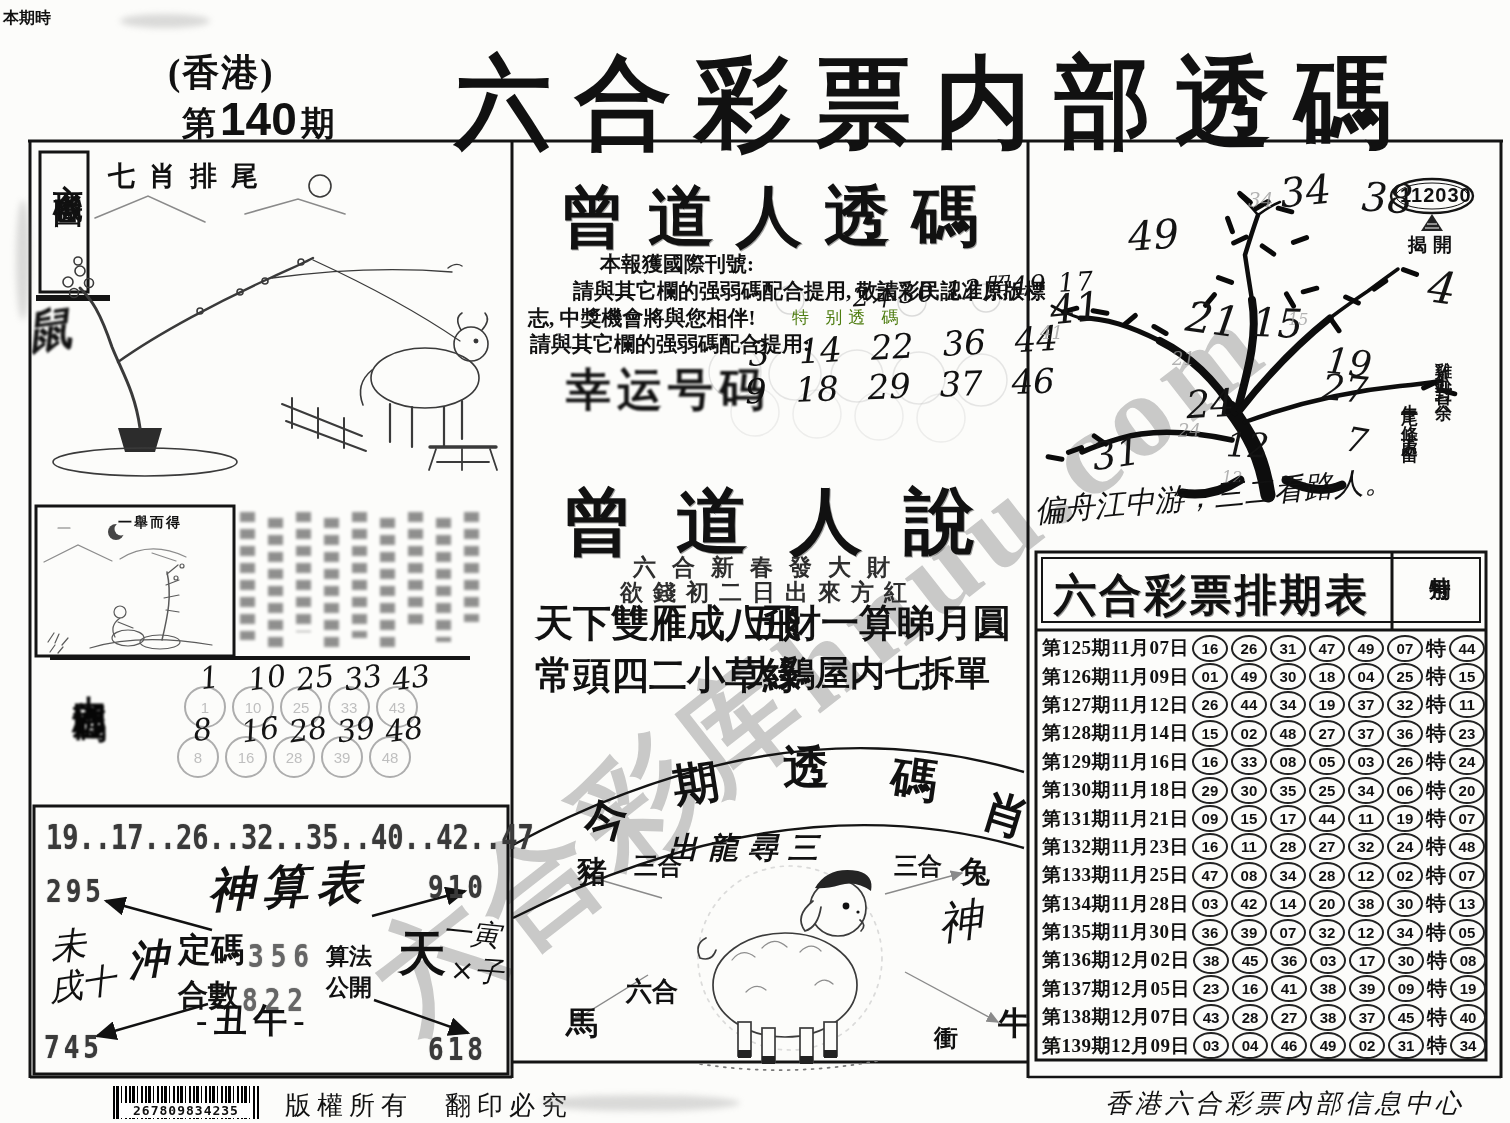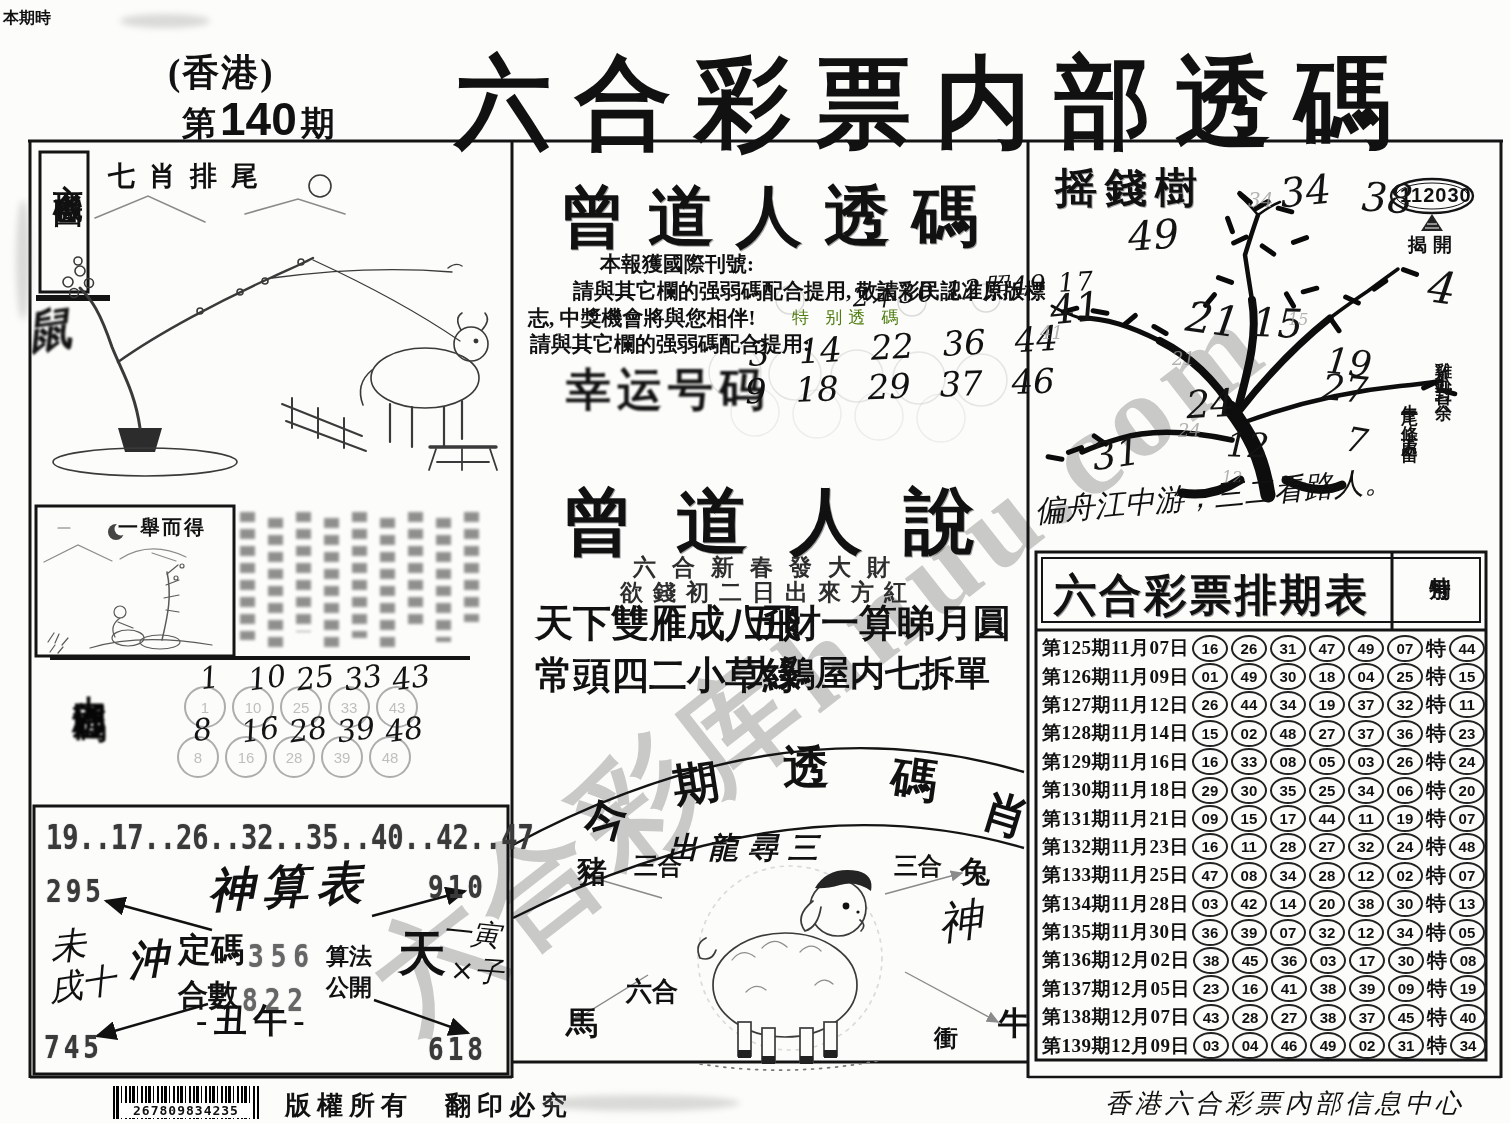--- a/index.html
+++ b/index.html
@@ -239,21 +239,21 @@
     <span style="font-size:34px;font-weight:900;">第</span>
     <span class="sans" style="font-size:46px;font-weight:700;">140</span>
     <span style="font-size:34px;font-weight:900;">期</span>
   </div>
   <div class="abs z3 bigtitle" style="left:455px;top:40px;">六合彩票内部透碼</div>
 
   <div class="abs z3 vert" style="left:47px;top:160px;height:126px;font-size:30px;font-weight:900;letter-spacing:8px;">玄機圖</div>
   <div class="abs z3 hand smudge" style="left:26px;top:300px;font-size:46px;font-weight:700;transform:rotate(-8deg);">鼠</div>
   <div class="abs z3" style="left:108px;top:158px;font-size:27px;font-weight:900;letter-spacing:14px;">七肖排尾</div>
 
-  <div class="abs z3" style="left:118px;top:514px;font-size:20px;font-weight:700;letter-spacing:2px;">一舉而得</div>
+  <div class="abs z3" style="left:118px;top:514px;font-size:14px;font-weight:700;letter-spacing:2px;">一舉而得</div>
 
   <div class="abs z3" style="left:240px;top:512px;height:138px;display:flex;">
       <div class="fadecol" style="height: 128px; margin-top: 0px;"></div>
       <div class="fadecol" style="height: 132px; margin-top: 6px;"></div>
       <div class="fadecol" style="height: 120px; margin-top: 0px;"></div>
       <div class="fadecol" style="height: 135px; margin-top: 6px;"></div>
       <div class="fadecol" style="height: 126px; margin-top: 0px;"></div>
       <div class="fadecol" style="height: 130px; margin-top: 6px;"></div>
       <div class="fadecol" style="height: 118px; margin-top: 0px;"></div>
       <div class="fadecol" style="height: 124px; margin-top: 6px;"></div>
@@ -345,21 +345,20 @@
   <div class="abs z3" style="left:577px;top:852px;font-size:30px;font-weight:900;">豬</div>
   <div class="abs z3" style="left:634px;top:850px;font-size:24px;font-weight:700;">三合</div>
   <div class="abs z3" style="left:894px;top:850px;font-size:24px;font-weight:700;">三合</div>
   <div class="abs z3" style="left:960px;top:852px;font-size:30px;font-weight:900;">兔</div>
   <div class="abs z3" style="left:566px;top:1002px;font-size:32px;font-weight:900;">馬</div>
   <div class="abs z3" style="left:626px;top:974px;font-size:26px;font-weight:700;">六合</div>
   <div class="abs z3" style="left:934px;top:1022px;font-size:24px;font-weight:700;">衝</div>
   <div class="abs z3" style="left:998px;top:1002px;font-size:32px;font-weight:900;">牛</div>
   <div class="abs z3 hand" style="left:938px;top:892px;font-size:44px;transform:rotate(-8deg);">神</div>
 
-  <div class="abs z3 calli" style="left:1055px;top:160px;font-size:42px;letter-spacing:8px;">摇錢樹</div>
   <div class="abs z3 sans" style="left:1400px;top:184px;font-size:20px;font-weight:700;letter-spacing:1px;">112030</div>
   <div class="abs z3" style="left:1408px;top:232px;font-size:19px;font-weight:700;letter-spacing:6px;">揭開</div>
 
   <div>
       <div class="treenum z3" style="left: 1128px; top: 212px; font-size: 40px; transform: rotate(-4deg);">49</div>
       <div class="treenum z3 ghost" style="left: 1248px; top: 188px; font-size: 20px; transform: rotate(0deg);">34</div>
       <div class="treenum z3" style="left: 1280px; top: 168px; font-size: 40px; transform: rotate(-6deg);">34</div>
       <div class="treenum z3" style="left: 1362px; top: 175px; font-size: 40px; transform: rotate(4deg);">38</div>
       <div class="treenum z3" style="left: 1050px; top: 285px; font-size: 40px; transform: rotate(-6deg);">41</div>
       <div class="treenum z3 ghost" style="left: 1040px; top: 322px; font-size: 18px; transform: rotate(0deg);">41</div>
@@ -548,17 +547,17 @@
         <span class="oval">02</span>
         <span class="oval">31</span>
         <span class="te">特</span>
         <span class="oval">34</span>
       </div>
     </div>
 
   <div class="abs z3" style="left:113px;top:1086px;width:146px;height:33px;background:repeating-linear-gradient(90deg,#000 0 2px,#fff 2px 3px,#000 3px 6px,#fff 6px 8px,#000 8px 9px,#fff 9px 12px,#000 12px 14px,#fff 14px 16px);">
     <span class="abs mono" style="left:6px;right:6px;bottom:1px;background:#fff;font-size:13px;font-weight:700;text-align:center;letter-spacing:1px;">267809834235</span>
   </div>
-  <div class="abs z3" style="left:285px;top:1088px;font-size:26px;font-weight:700;letter-spacing:6px;text-align:center;">版權所有　翻印必究</div>
+  <div class="abs z3" style="left:285px;top:1088px;font-size:26px;font-weight:400;letter-spacing:6px;text-align:center;">版權所有　翻印必究</div>
   <div class="abs z3 hand" style="left:1105px;top:1086px;font-size:26px;letter-spacing:4px;">香港六合彩票內部信息中心</div>
   <div class="abs z3 blob" style="left:540px;top:1095px;width:200px;height:16px;"></div>
 
 </div>
 
 </body></html>

